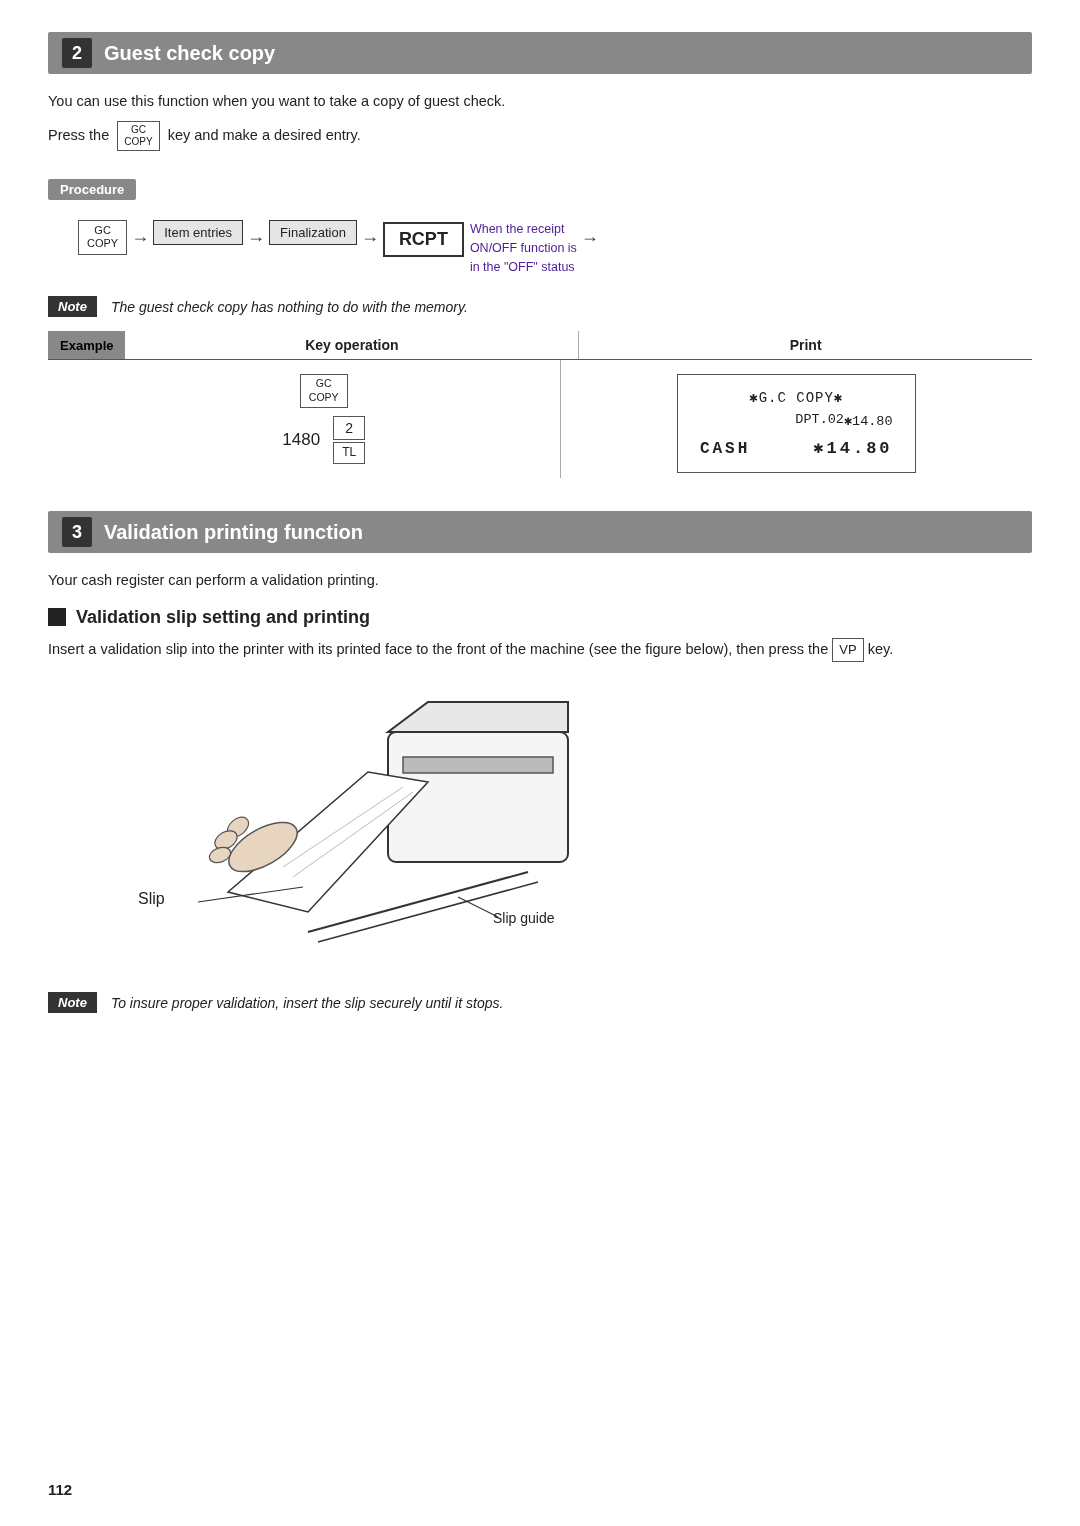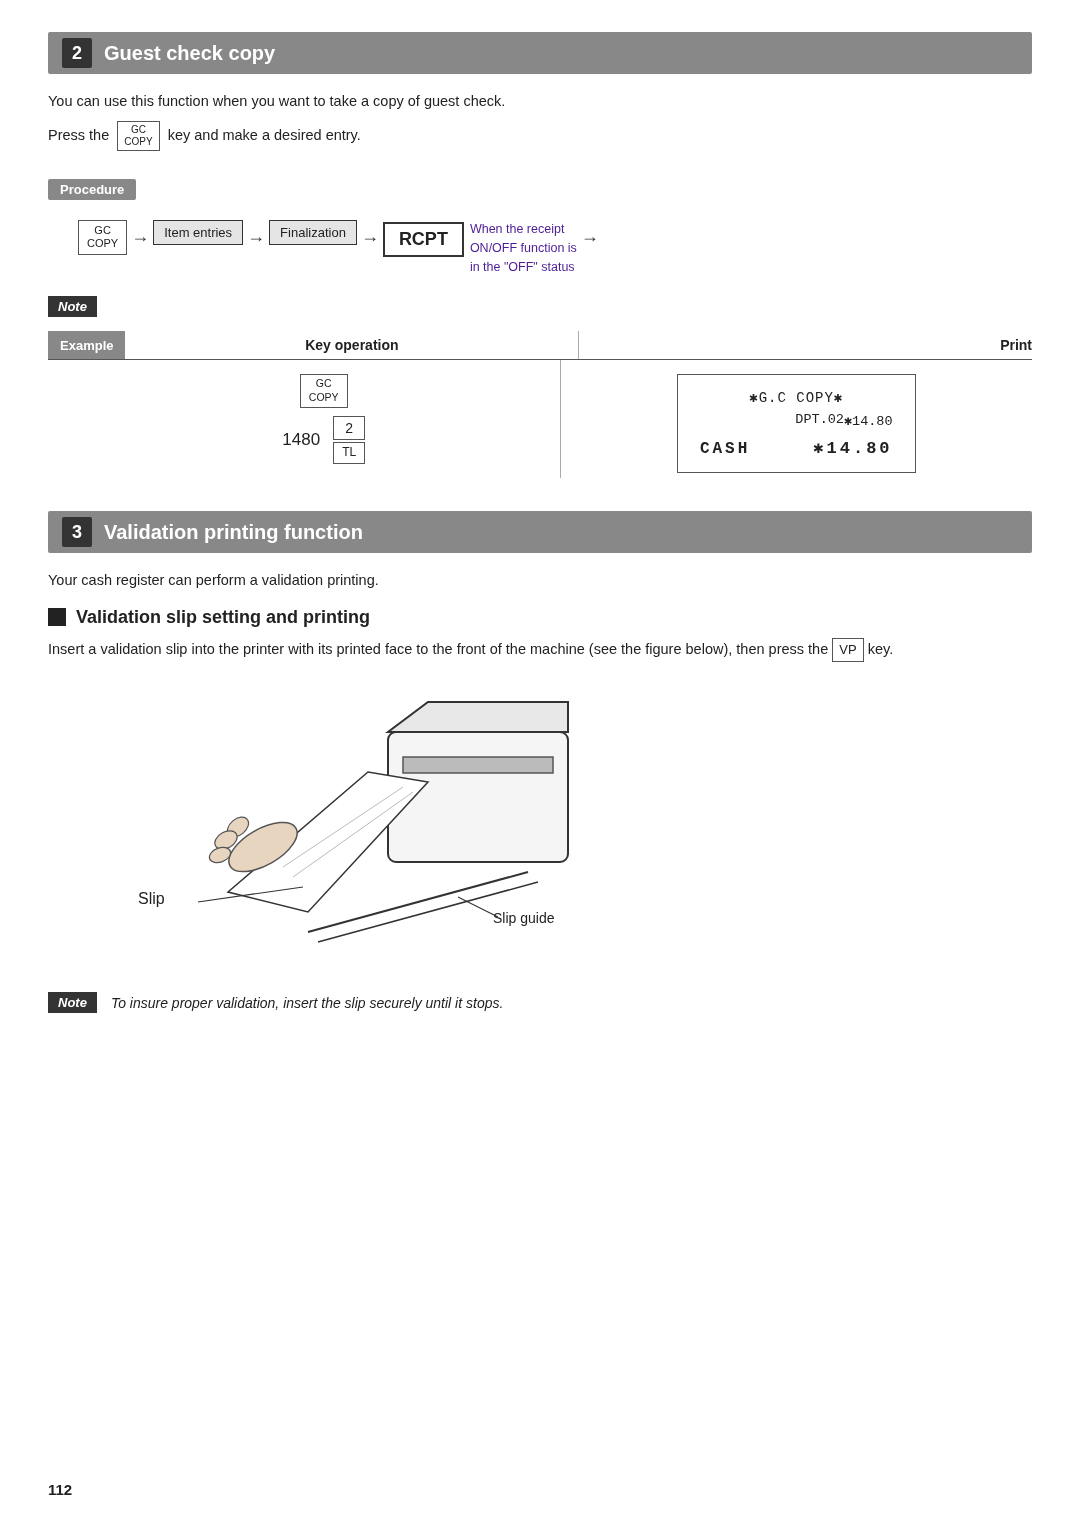--- a/index.html
+++ b/index.html
@@ -240,39 +240,39 @@
       vertical-align: middle;
     }
 
     .example-header-row {
       display: flex;
       align-items: stretch;
       border-bottom: 1.5px solid #555;
     }
     .example-label-cell {
       background: #888;
-      color: #ffffff;
+      color: #000000;
       font-size: 13px;
       font-weight: bold;
       padding: 4px 12px;
       white-space: nowrap;
       display: flex;
       align-items: center;
     }
     .example-key-header {
       flex: 1;
       text-align: center;
       font-weight: bold;
       font-size: 14px;
       padding: 6px 0;
       border-right: 1.5px solid #aaa;
     }
     .example-print-header {
       flex: 1;
-      text-align: right;
+      text-align: center;
       font-weight: bold;
       font-size: 14px;
       padding: 6px 0;
     }
     .example-body-row {
       display: flex;
       align-items: flex-start;
     }
     .example-body-key {
       flex: 1;
@@ -347,20 +347,21 @@
         <span>in the "OFF" status</span>
       </div>
     </div>
 
     <div class="flow-arrow-continued" style="margin-top:6px;">→</div>
   </div>
 
   
   <div class="note-box">
     <span class="note-label">Note</span>
+    <span class="note-text">The guest check copy has nothing to do with the memory.</span>
   </div>
 
   
   <div class="example-section">
     <div class="example-header-row">
       <div class="example-label-cell">Example</div>
       <div class="example-key-header">Key operation</div>
       <div class="example-print-header">Print</div>
     </div>
     <div class="example-body-row">

